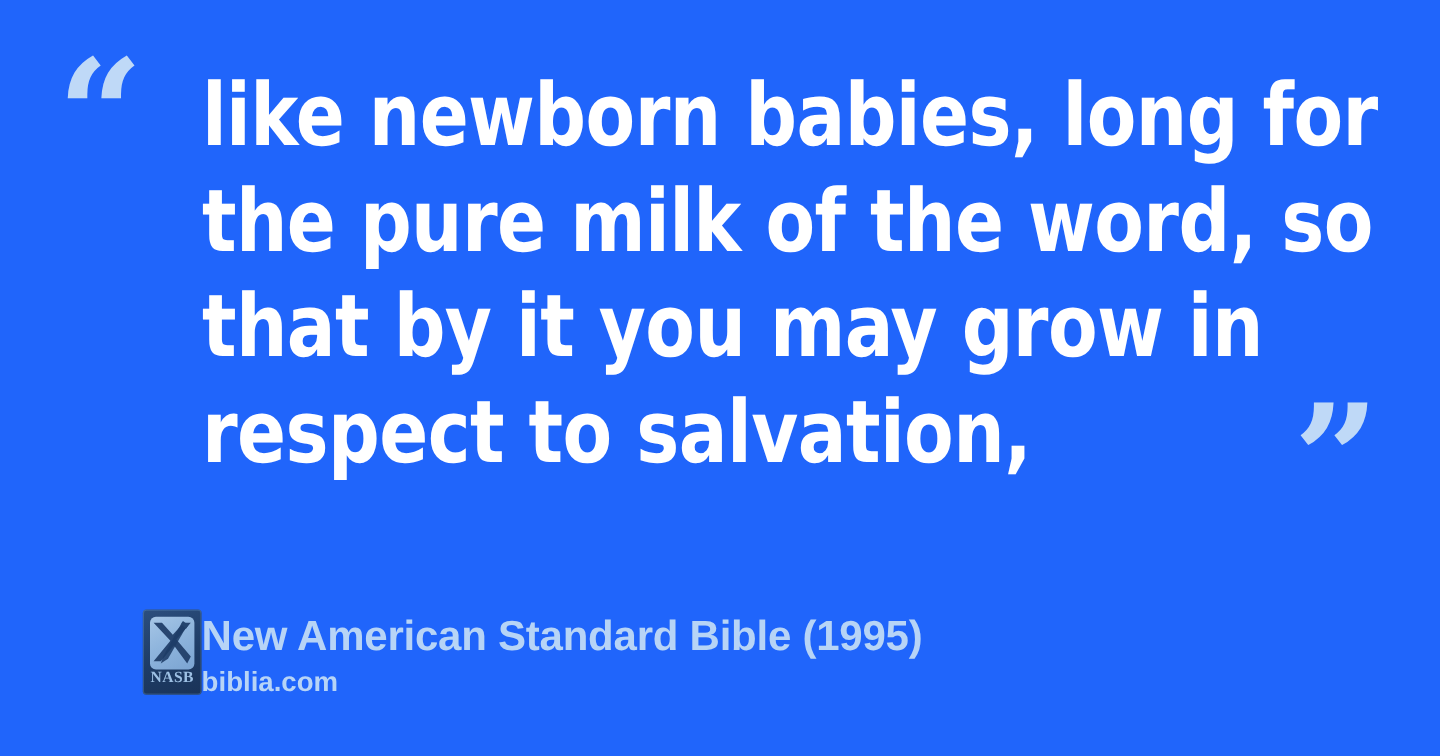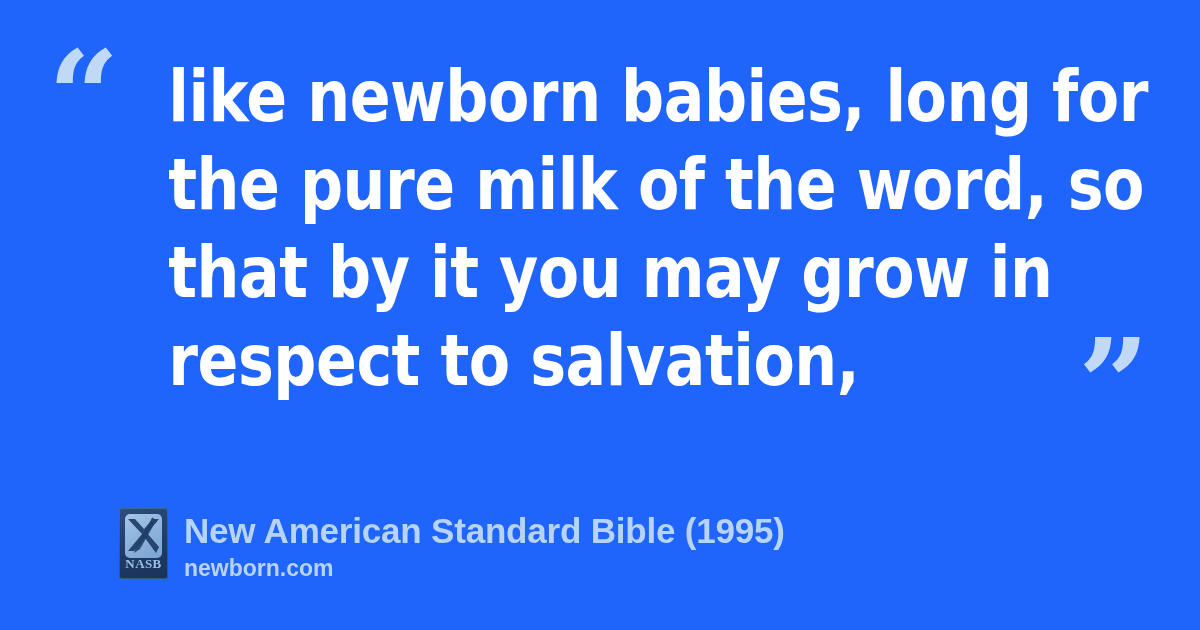--- a/index.html
+++ b/index.html
@@ -115,21 +115,20 @@
     bottom: 7px;
     text-align: center;
     color: #9dc0e4;
     font-family: "Liberation Serif", "DejaVu Serif", serif;
     font-weight: 700;
     font-size: 13px;
     letter-spacing: 0.4px;
   }
 
   #attr-text {
-    margin-left: 16px;
     padding-top: 2px;
   }
   #attr-title {
     color: #b7d4f6;
     font-family: "Liberation Sans", sans-serif;
     font-weight: 700;
     font-size: 35px;
     line-height: 42px;
     letter-spacing: -0.2px;
     white-space: nowrap;
@@ -169,18 +168,18 @@
       <svg class="logo-x" viewBox="0 0 37 44">
         <path d="M3 5 L17 20 L3 37 L9 37 L20 24 L31 39 L34 33 L22 19 L34 5 L28 5 L19 15 L10 5 Z" fill="#1e3c66" opacity="0.92"></path>
         <path d="M27 4 L11 33 L9 39 L15 35 L31 7 Z" fill="#1e3c66" opacity="0.88"></path>
         <path d="M27.5 3.5 L32 7 L30 10 L26 6.5 Z" fill="#24456f"></path>
       </svg>
       <div class="logo-word">NASB</div>
     </div>
 
     <div id="attr-text">
       <div id="attr-title">New American Standard Bible (1995)</div>
-      <div id="attr-site">newborn.com</div>
+      <div id="attr-site">biblia.com</div>
     </div>
 
   </div>
 
 </div>
 
 </body></html>

